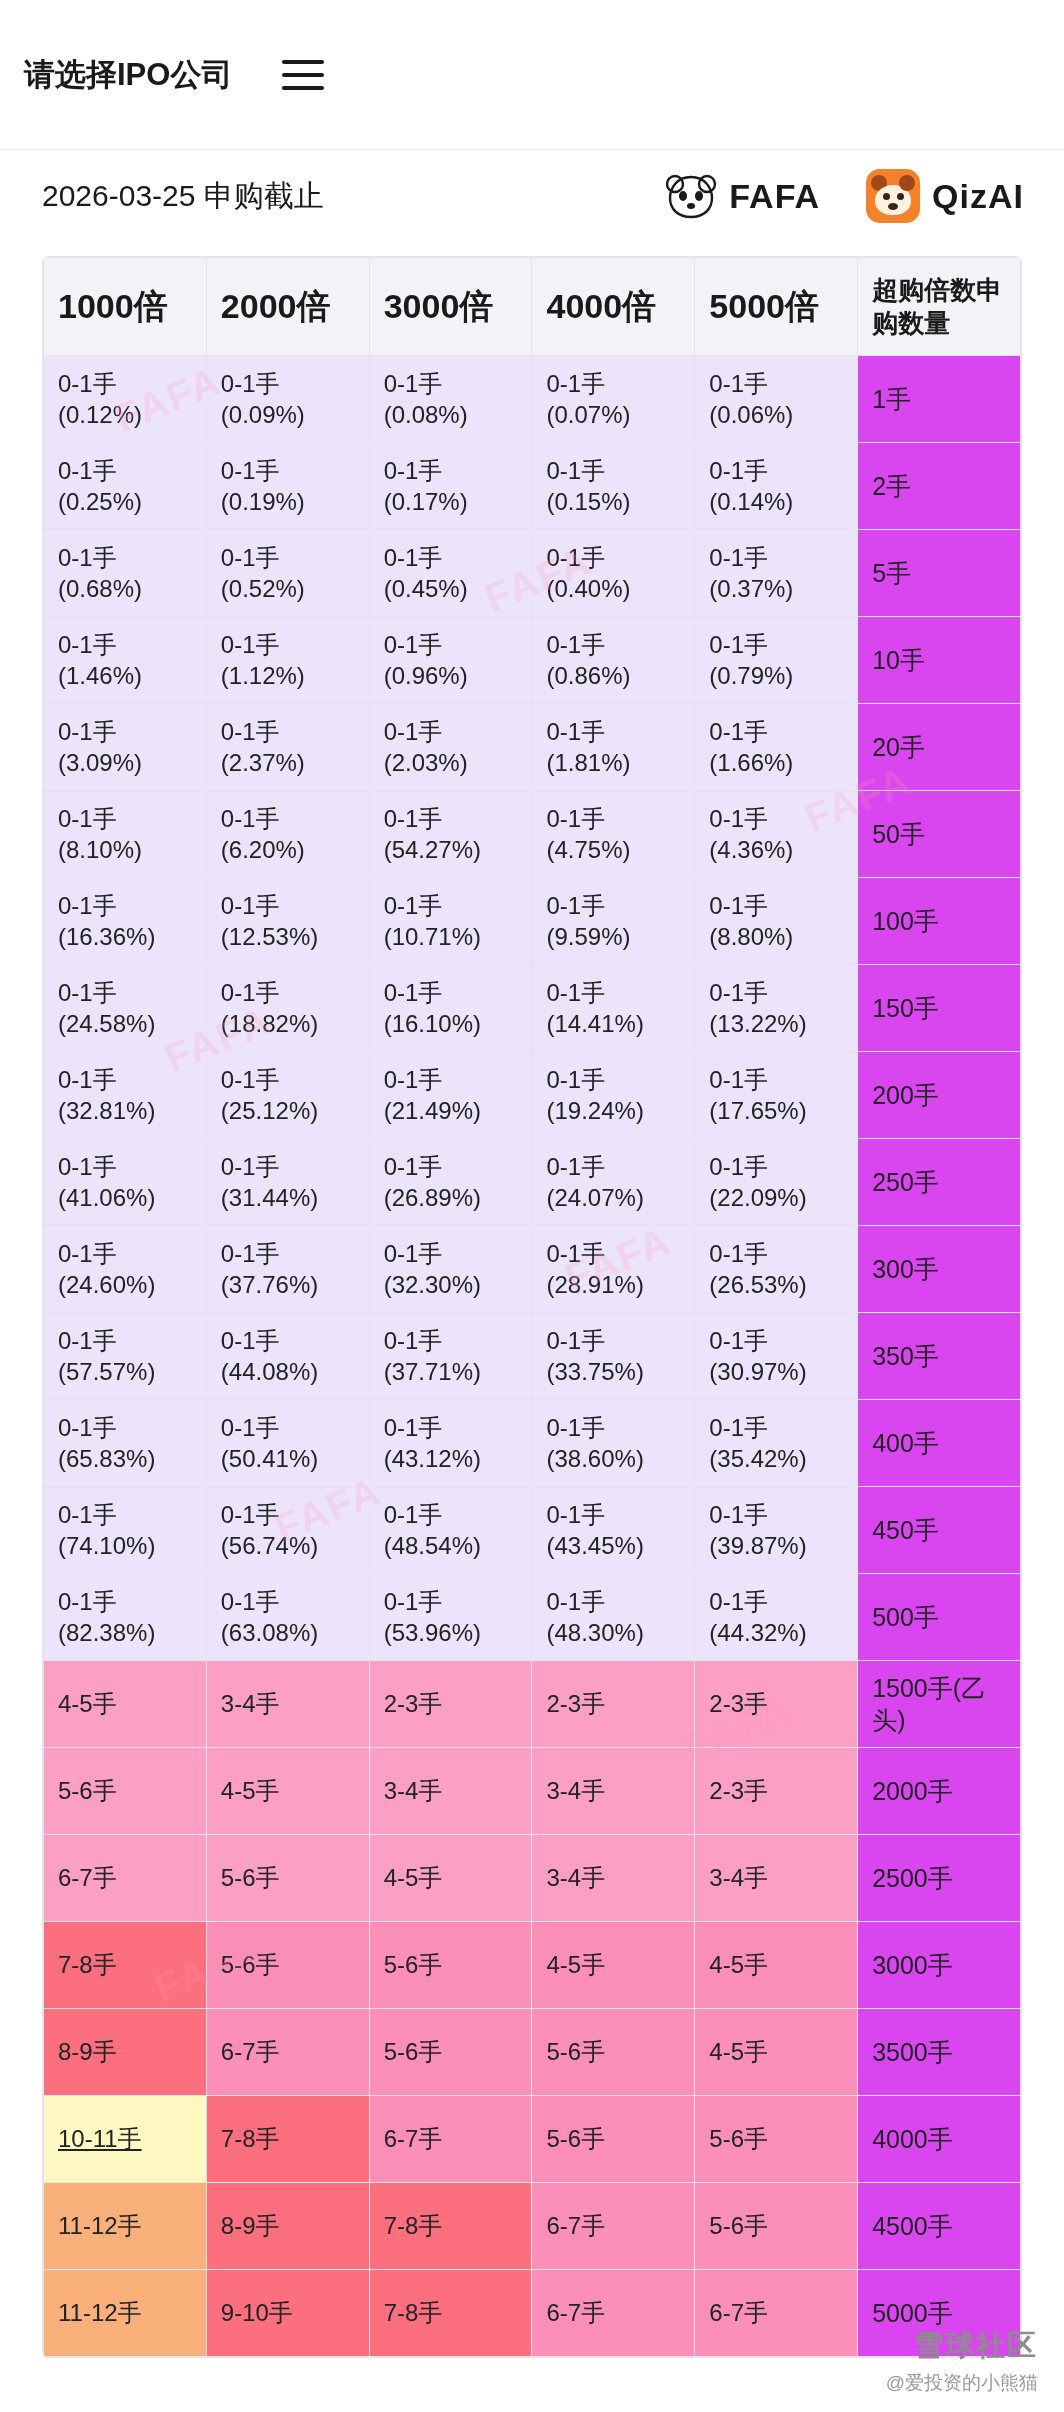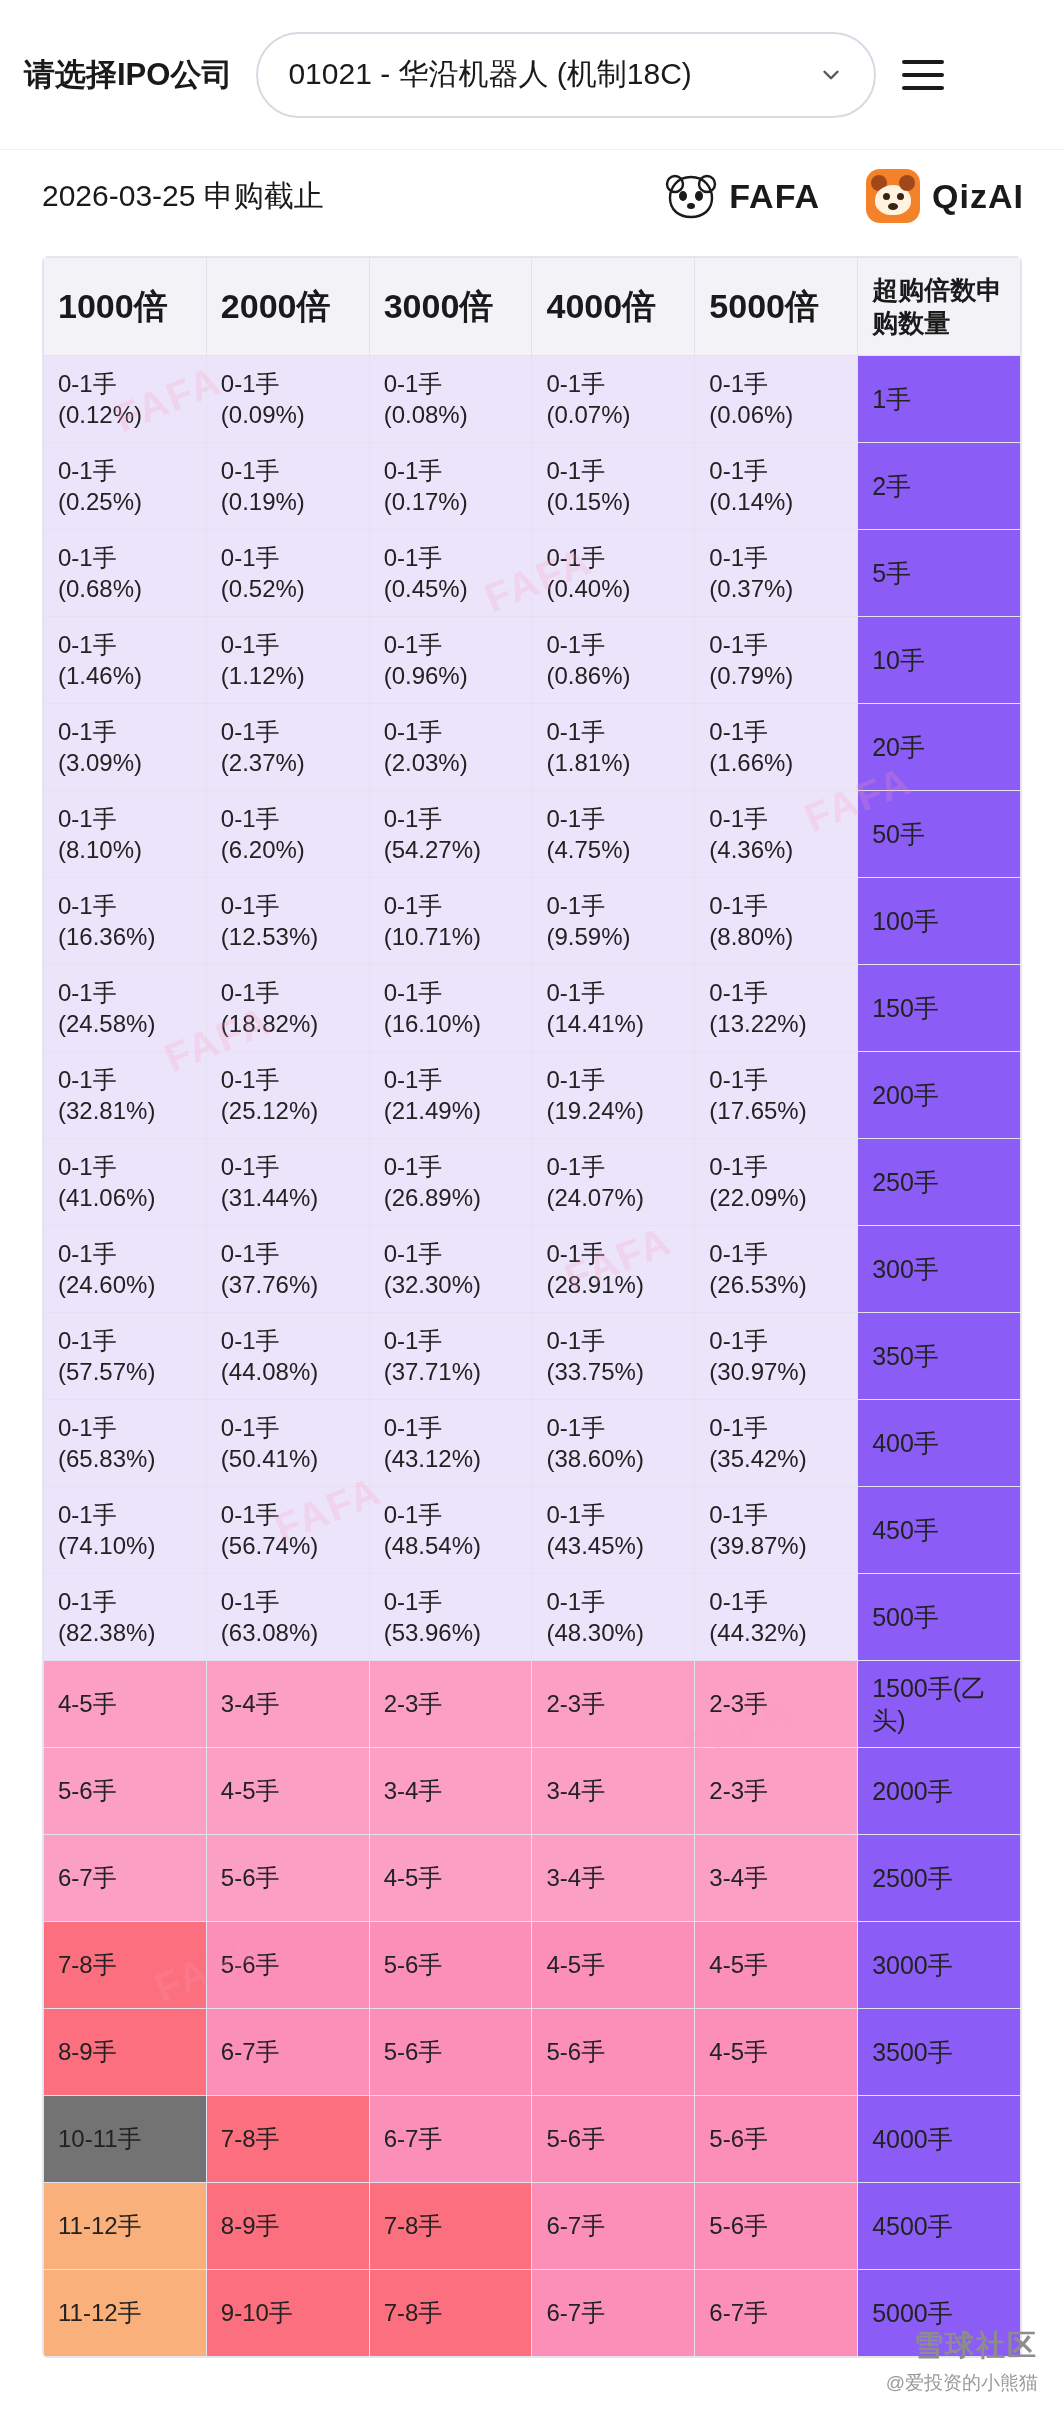--- a/index.html
+++ b/index.html
@@ -190,21 +190,21 @@
     font-size: 26px;
   }
   td {
     font-size: 24px;
     color: #222;
     padding: 10px 14px;
     height: 87px;
     line-height: 1.3;
   }
   td.qty {
-    background: #8b5cf6;
+    background: #d946ef;
     font-size: 25px;
   }
   td .ln2 { display: block; }
 
   
   .wm {
     position: absolute;
     pointer-events: none;
     color: rgba(255,150,180,0.22);
     font-size: 40px;
@@ -231,26 +231,20 @@
     font-size: 19px;
     color: #9a9a9a;
     margin-top: 4px;
   }
 </style>
 </head>
 <body>
 
 <div class="header">
   <div class="header-label">请选择IPO公司</div>
-  <div class="select-box">
-    <div class="select-value">01021 - 华沿机器人 (机制18C)</div>
-    <svg class="chev" viewBox="0 0 24 24">
-      <path d="M6 9 L12 15 L18 9" fill="none" stroke="#555" stroke-width="2.2" stroke-linecap="round" stroke-linejoin="round"></path>
-    </svg>
-  </div>
   <div class="hamburger">
     <span></span>
     <span></span>
     <span></span>
   </div>
 </div>
 
 <div class="subheader">
   <div class="deadline">2026-03-25 申购截止</div>
   <div class="brands">
@@ -723,21 +717,21 @@
           </td>
           <td style="background: rgb(251, 143, 184);">
             <span class="ln2">5-6手</span>
           </td>
           <td style="background: rgb(251, 143, 184);">
             <span class="ln2">4-5手</span>
           </td>
           <td class="qty">3500手</td>
         </tr>
         <tr>
-          <td style="background: #737373;">
+          <td style="background: #fef9c3; text-decoration: underline;">
             <span class="ln2">10-11手</span>
           </td>
           <td style="background: rgb(251, 111, 126);">
             <span class="ln2">7-8手</span>
           </td>
           <td style="background: rgb(251, 143, 184);">
             <span class="ln2">6-7手</span>
           </td>
           <td style="background: rgb(251, 143, 184);">
             <span class="ln2">5-6手</span>

